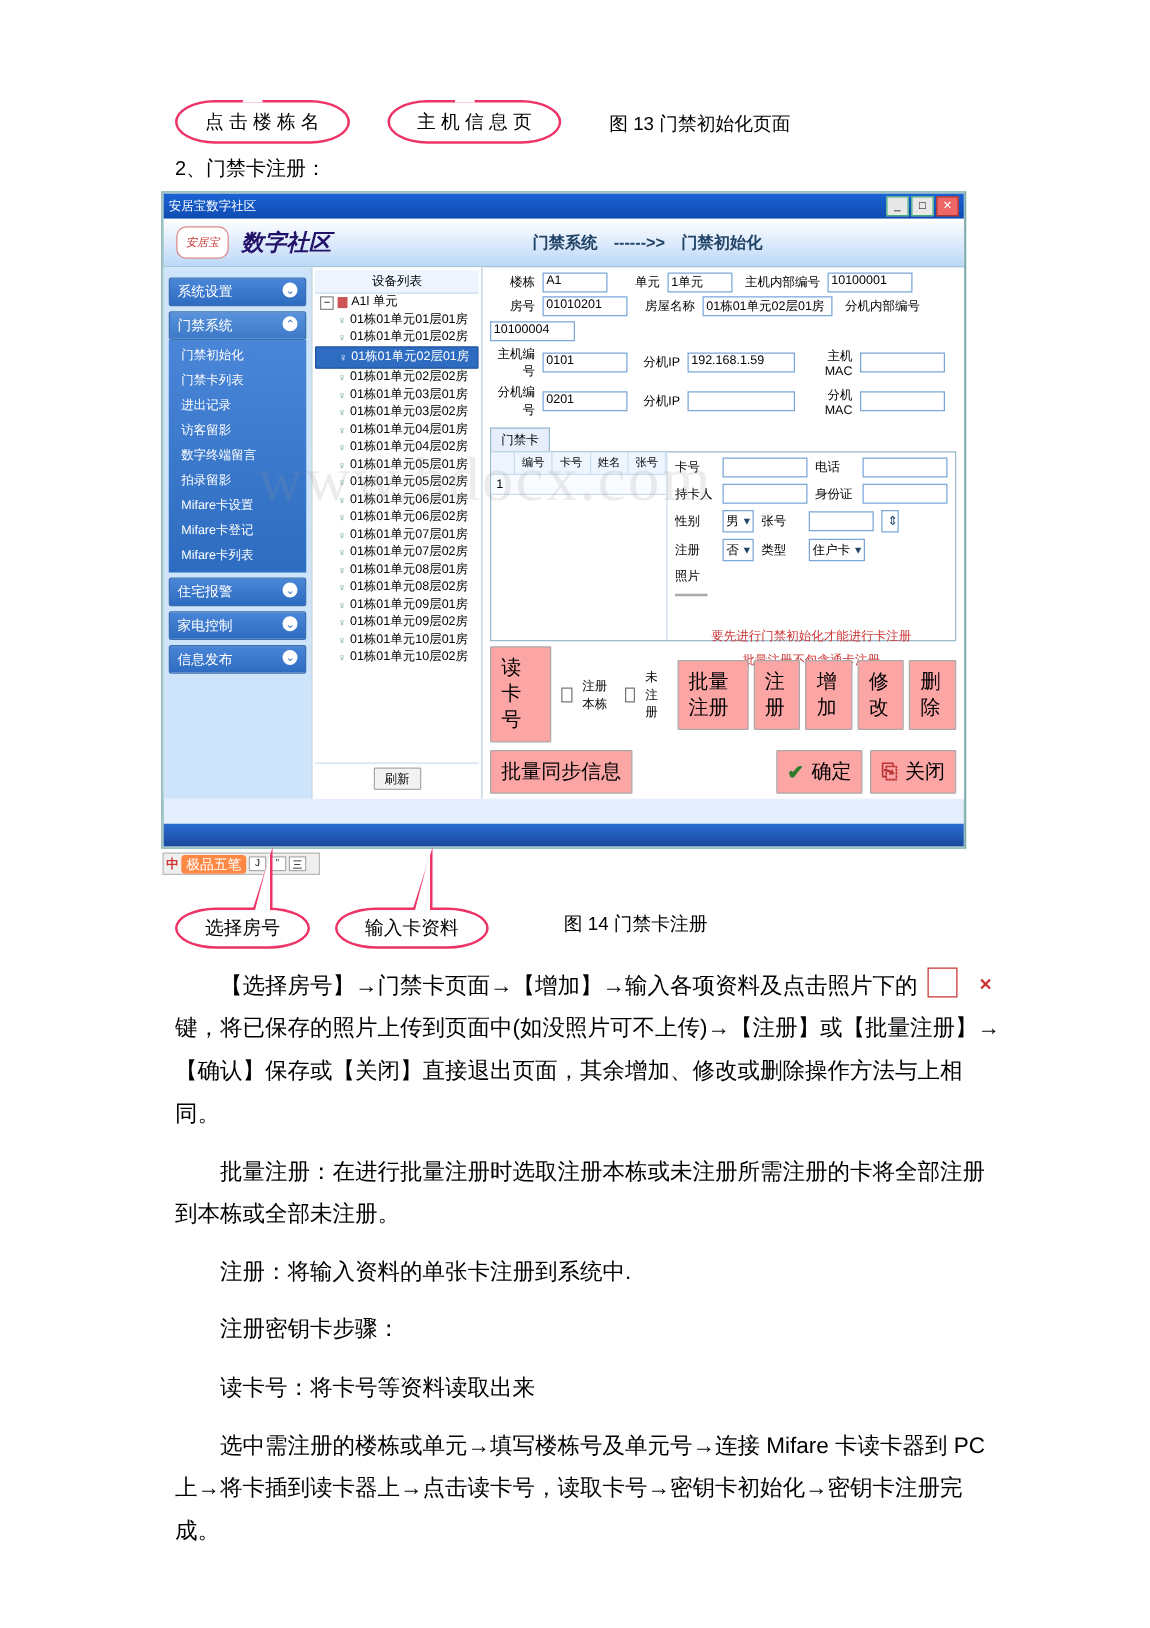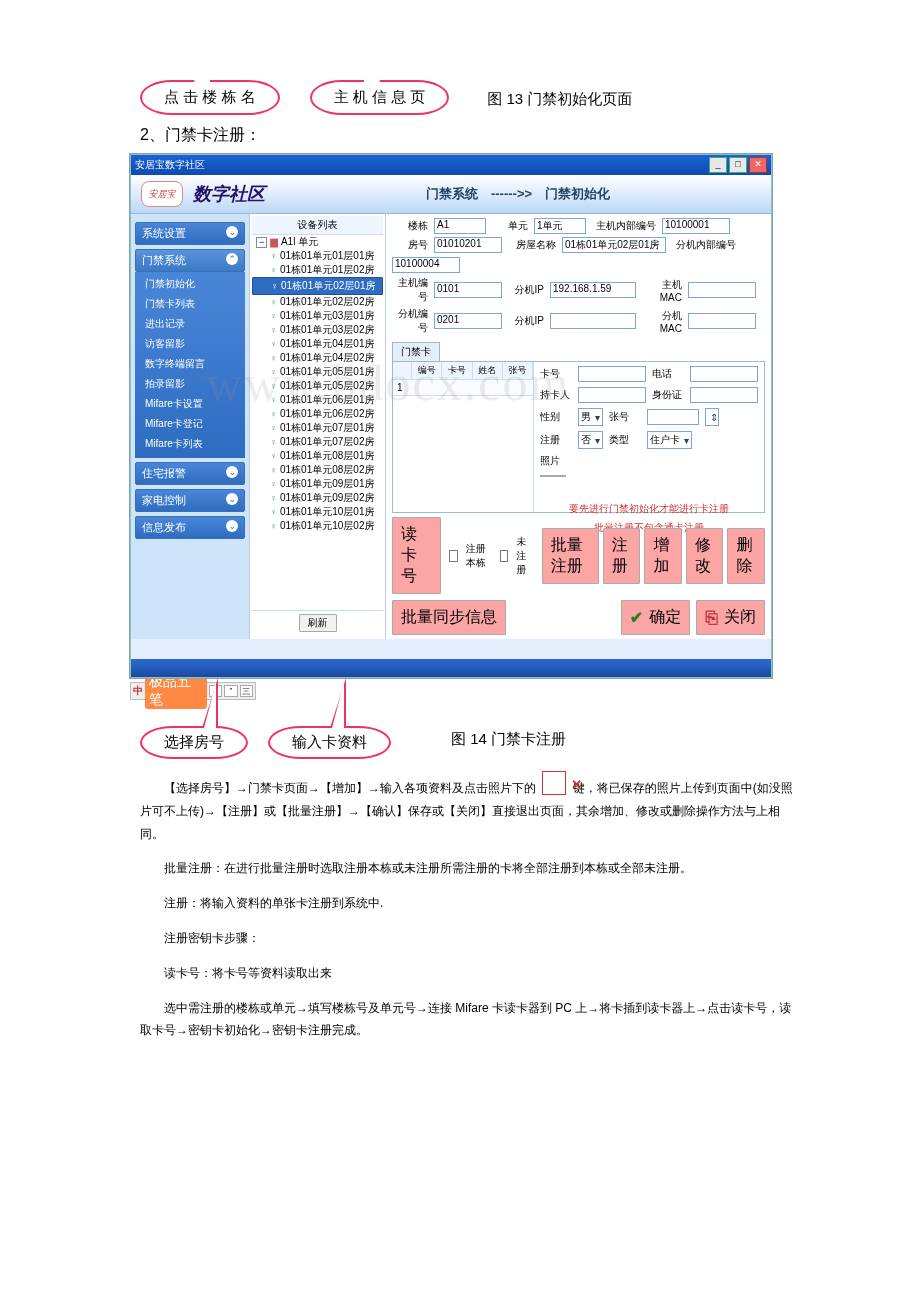--- a/index.html
+++ b/index.html
@@ -31,21 +31,21 @@
   }
   .callout.a::after { content:""; position:absolute; left:52px; top:-56px; border-style:solid; border-width:0 0 56px 16px; border-color:transparent transparent #fff transparent;}
   .callout.b::after { content:""; position:absolute; left:52px; top:-56px; border-style:solid; border-width:0 16px 56px 0; border-color:transparent transparent #fff transparent;}
   .fig-caption {
     font-size: 15px;
     margin-left: 8px;
     align-self: flex-end;
     padding-bottom: 6px;
   }
   .para {
-    font-size: 12px;
+    font-size: 18px;
     line-height: 1.9;
     margin: 12px 20px 8px 80px;
   }
   .para.indent { text-indent: 2em; margin-left: 80px; margin-right: 60px;}
   .num-head {
     font-size: 16px;
     margin: 10px 20px 8px 80px;
   }
   
   .app-window {
@@ -257,21 +257,21 @@
     display:flex;
     align-items:center;
     border:1px solid #bbb;
     width: 120px;
     height: 16px;
     font-size:10px;
     background:#efefef;
     gap:2px;
     padding:0 2px;
   }
-  .ime-bar .pill { background:#f84; color:#fff; border-radius:3px; padding:0 4px; font-size:14px;}
+  .ime-bar .pill { background:#f84; color:#fff; border-radius:3px; padding:0 4px; font-size:11px;}
   .ime-bar .seg { border:1px solid #aaa; background:#fff; width:12px; height:10px; font-size:8px; text-align:center;}
   
   .callout-row2 {
     display:flex;
     align-items:flex-start;
     gap: 20px;
     margin: 26px 0 4px 80px;
   }
   .callout2 {
     position: relative;

